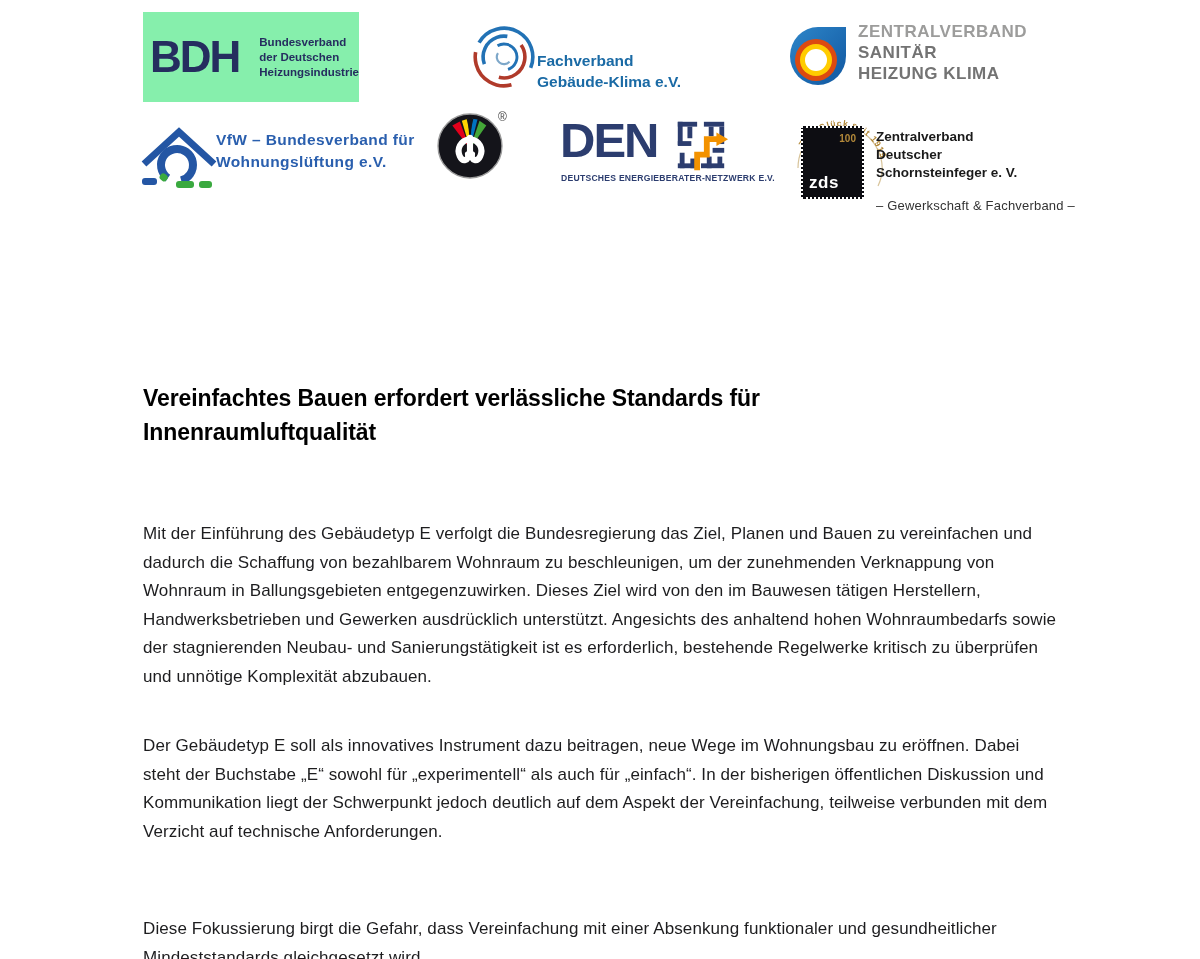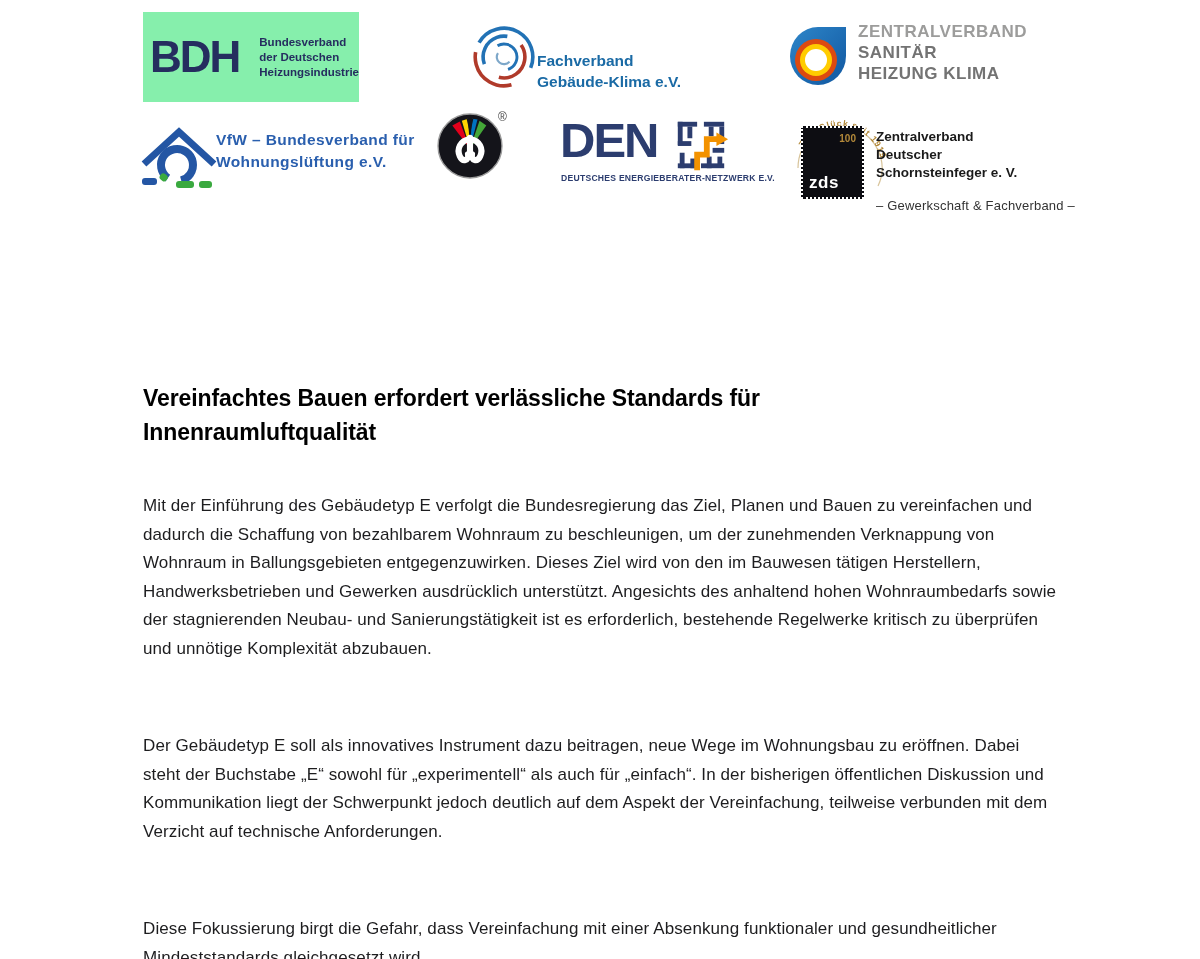--- a/index.html
+++ b/index.html
@@ -41,21 +41,21 @@
   .zds-stamp { left:801px; top:126px; width:63px; height:73px; background:#0d0d12; border:2px dotted #ffffff; }
   .zds-100 { position:absolute; right:6px; top:5px; font-size:10px; font-weight:700; color:#b3893a; }
   .zds-abbr { position:absolute; left:6px; bottom:4px; font-size:17px; font-weight:700; color:#ffffff; letter-spacing:0.5px; }
   .zds-text { left:876px; top:128px; font-size:13.5px; font-weight:700; color:#1a1a1a; line-height:18px; }
   .zds-subline { font-size:13px; font-weight:400; color:#333333; margin-top:15px; letter-spacing:0.2px; }
 
   
   .doc-title { left:143px; top:258px; font-size:27px; font-weight:700; color:#3b2ed4; letter-spacing:-0.2px; }
   .doc-heading { left:143px; top:381px; width:800px; font-size:23px; font-weight:700; color:#000000; line-height:34px; letter-spacing:-0.1px; }
   .doc-para { left:143px; width:917px; font-size:17px; font-weight:400; color:#1d1d1f; line-height:28.6px; letter-spacing:0.1px; }
-  .p1 { top:492px; }
+  .p1 { top:520px; }
   .p2 { top:732px; }
   .p3 { top:915px; }
 </style>
 </head>
 <body>
 
 <div class="page">
 
   <div class="abs bdh-box">
     <div class="bdh-abbr">BDH</div>

